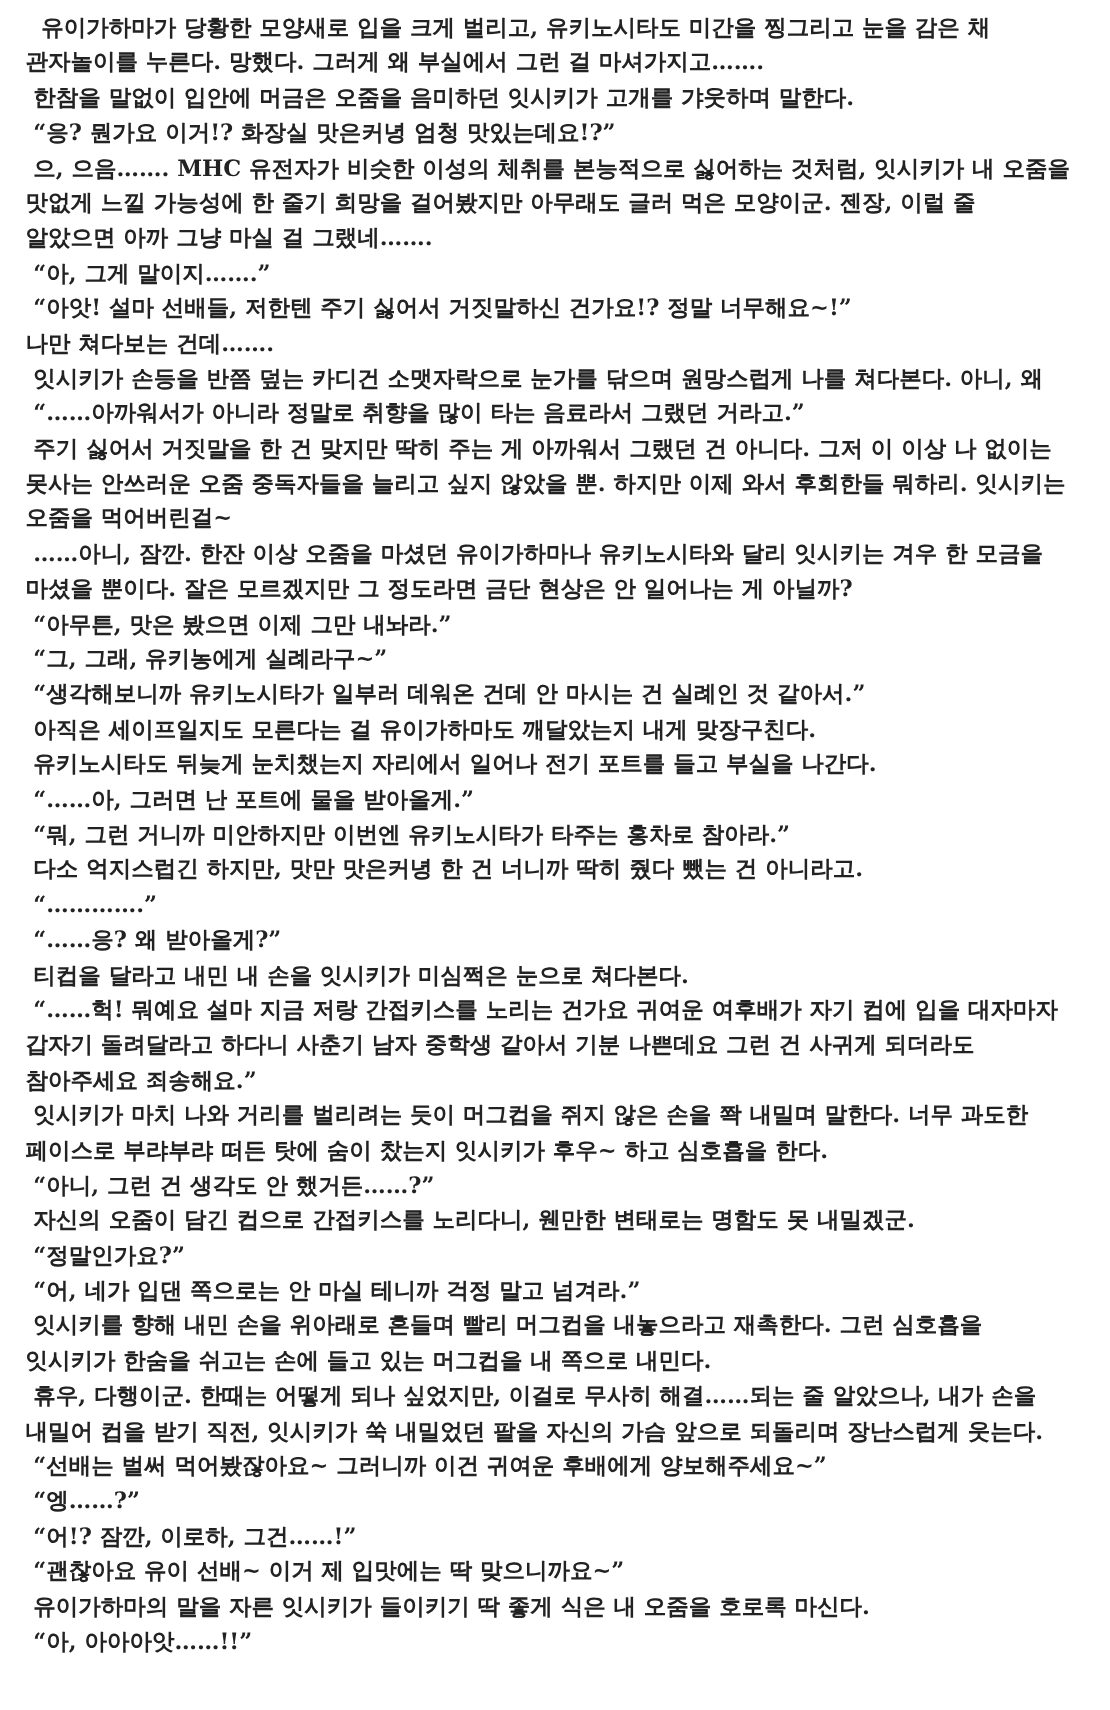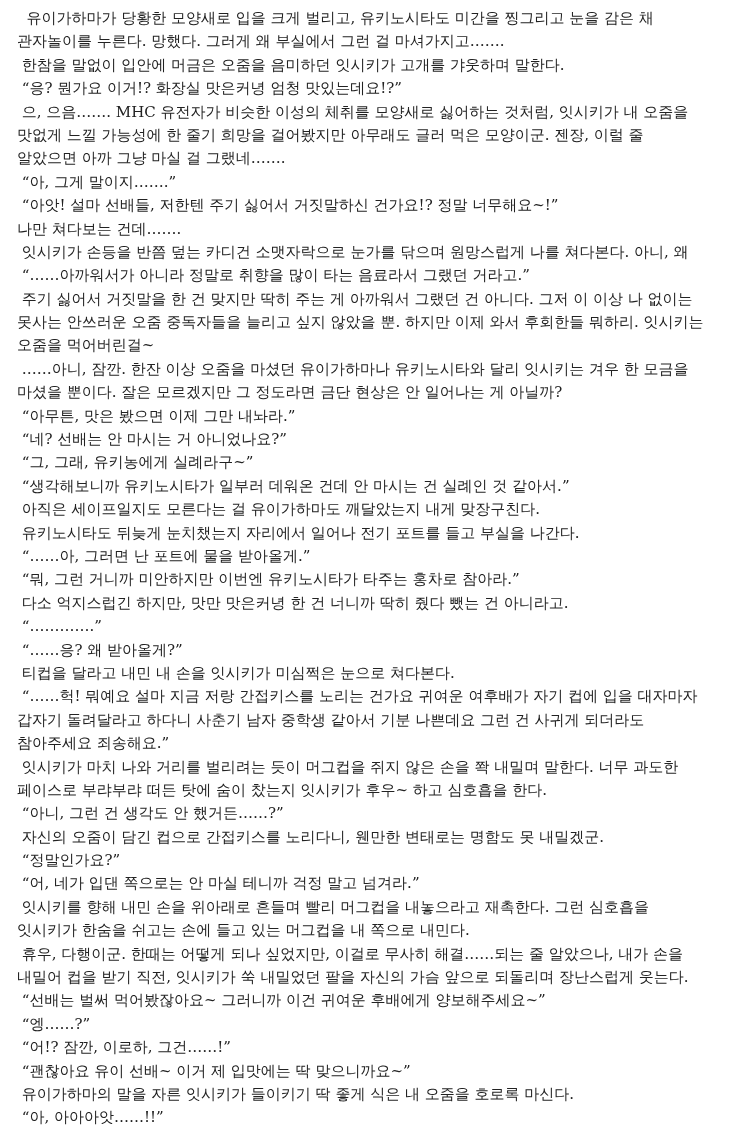--- a/index.html
+++ b/index.html
@@ -20,45 +20,45 @@
     padding: 7px 10px 0 17px;
     color: #222222;
     font-size: 15px;
     line-height: 23.4px;
     overflow: hidden;
   }
   .doc .line {
     white-space: pre;      
     height: 23.4px;
     overflow: hidden;
+    font-weight: bold;
   }
 </style>
 </head>
 <body style="background: rgb(255, 255, 255);">
 
 <div class="doc" style="color: rgb(34, 34, 34);">
     <div class="line">  유이가하마가 당황한 모양새로 입을 크게 벌리고, 유키노시타도 미간을 찡그리고 눈을 감은 채</div>
     <div class="line">관자놀이를 누른다. 망했다. 그러게 왜 부실에서 그런 걸 마셔가지고…….</div>
     <div class="line"> 한참을 말없이 입안에 머금은 오줌을 음미하던 잇시키가 고개를 갸웃하며 말한다.</div>
     <div class="line"> “응? 뭔가요 이거!? 화장실 맛은커녕 엄청 맛있는데요!?”</div>
-    <div class="line"> 으, 으음……. MHC 유전자가 비슷한 이성의 체취를 모양새로 싫어하는 것처럼, 잇시키가 내 오줌을</div>
+    <div class="line"> 으, 으음……. MHC 유전자가 비슷한 이성의 체취를 본능적으로 싫어하는 것처럼, 잇시키가 내 오줌을</div>
     <div class="line">맛없게 느낄 가능성에 한 줄기 희망을 걸어봤지만 아무래도 글러 먹은 모양이군. 젠장, 이럴 줄</div>
     <div class="line">알았으면 아까 그냥 마실 걸 그랬네…….</div>
     <div class="line"> “아, 그게 말이지…….”</div>
     <div class="line"> “아앗! 설마 선배들, 저한텐 주기 싫어서 거짓말하신 건가요!? 정말 너무해요~!”</div>
     <div class="line">나만 쳐다보는 건데…….</div>
     <div class="line"> 잇시키가 손등을 반쯤 덮는 카디건 소맷자락으로 눈가를 닦으며 원망스럽게 나를 쳐다본다. 아니, 왜</div>
     <div class="line"> “……아까워서가 아니라 정말로 취향을 많이 타는 음료라서 그랬던 거라고.”</div>
     <div class="line"> 주기 싫어서 거짓말을 한 건 맞지만 딱히 주는 게 아까워서 그랬던 건 아니다. 그저 이 이상 나 없이는</div>
     <div class="line">못사는 안쓰러운 오줌 중독자들을 늘리고 싶지 않았을 뿐. 하지만 이제 와서 후회한들 뭐하리. 잇시키는</div>
     <div class="line">오줌을 먹어버린걸~</div>
     <div class="line"> ……아니, 잠깐. 한잔 이상 오줌을 마셨던 유이가하마나 유키노시타와 달리 잇시키는 겨우 한 모금을</div>
     <div class="line">마셨을 뿐이다. 잘은 모르겠지만 그 정도라면 금단 현상은 안 일어나는 게 아닐까?</div>
     <div class="line"> “아무튼, 맛은 봤으면 이제 그만 내놔라.”</div>
-    <div class="line"> “네? 선배는 안 마시는 거 아니었나요?”</div>
     <div class="line"> “그, 그래, 유키농에게 실례라구~”</div>
     <div class="line"> “생각해보니까 유키노시타가 일부러 데워온 건데 안 마시는 건 실례인 것 같아서.”</div>
     <div class="line"> 아직은 세이프일지도 모른다는 걸 유이가하마도 깨달았는지 내게 맞장구친다.</div>
     <div class="line"> 유키노시타도 뒤늦게 눈치챘는지 자리에서 일어나 전기 포트를 들고 부실을 나간다.</div>
     <div class="line"> “……아, 그러면 난 포트에 물을 받아올게.”</div>
     <div class="line"> “뭐, 그런 거니까 미안하지만 이번엔 유키노시타가 타주는 홍차로 참아라.”</div>
     <div class="line"> 다소 억지스럽긴 하지만, 맛만 맛은커녕 한 건 너니까 딱히 줬다 뺐는 건 아니라고.</div>
     <div class="line"> “………….”</div>
     <div class="line"> “……응? 왜 받아올게?”</div>
     <div class="line"> 티컵을 달라고 내민 내 손을 잇시키가 미심쩍은 눈으로 쳐다본다.</div>

